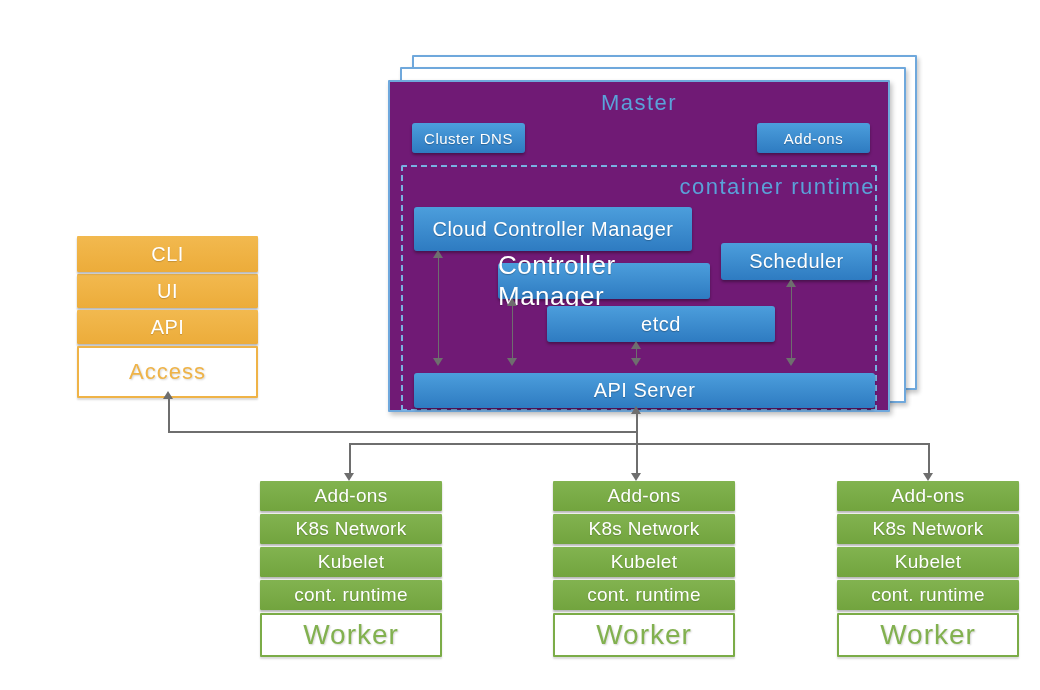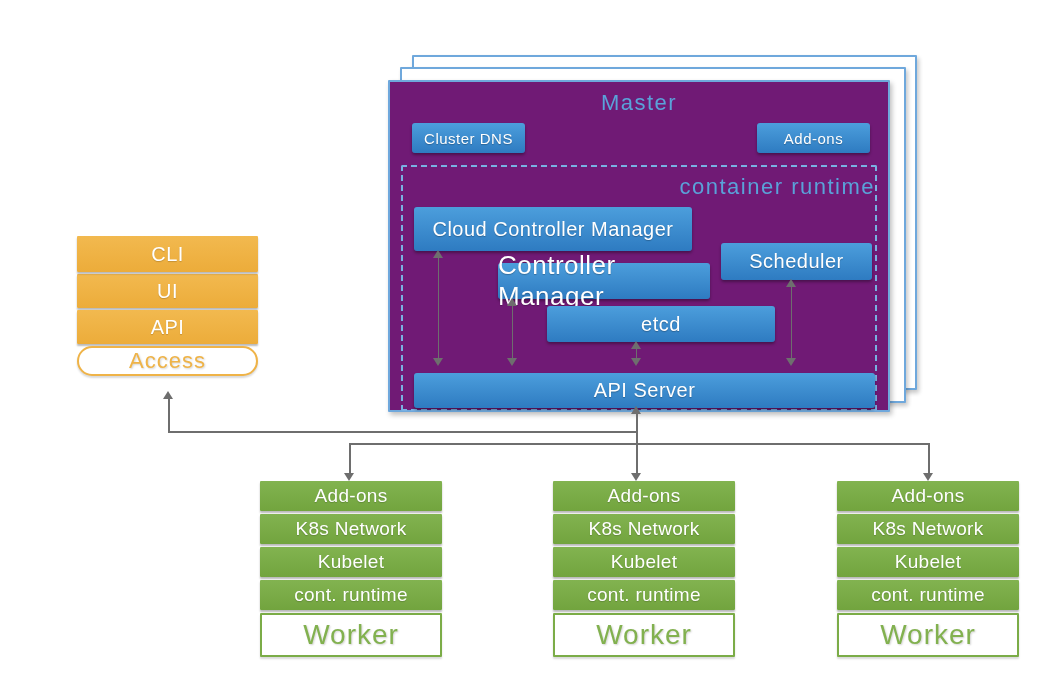--- a/index.html
+++ b/index.html
@@ -122,21 +122,21 @@
   </div>
   <div class="varrow" style="left:786px;top:279px;height:87px;">
     <div class="head-up"></div>
     <div class="line"></div>
     <div class="head-down"></div>
   </div>
 
   <div class="orange-row" style="top:274px;height:34px;">UI</div>
   <div class="orange-row" style="top:236px;height:36px;">CLI</div>
   <div class="orange-row" style="top:310px;height:34px;">API</div>
-  <div class="access-base" style="top:346px;height:30px;border-radius:16px;">Access</div>
+  <div class="access-base" style="top:346px;height:52px;">Access</div>
 
   <div class="chead up" style="left:631px;top:406px;"></div>
   <div class="cline" style="left:636px;top:413px;width:1.5px;height:62px;"></div>
   <div class="chead down" style="left:631px;top:473px;"></div>
 
   <div class="chead up" style="left:163px;top:391px;"></div>
   <div class="cline" style="left:168px;top:398px;width:1.5px;height:34px;"></div>
   <div class="cline" style="left:168px;top:431px;width:470px;height:1.5px;"></div>
 
   <div class="cline" style="left:350px;top:443px;width:579px;height:1.5px;"></div>

